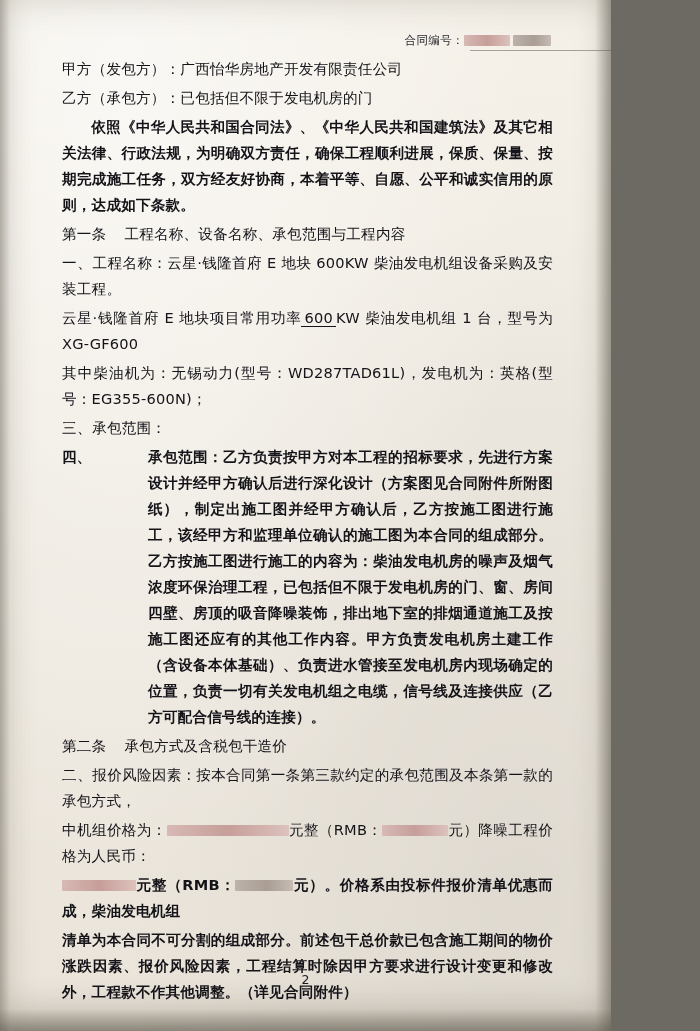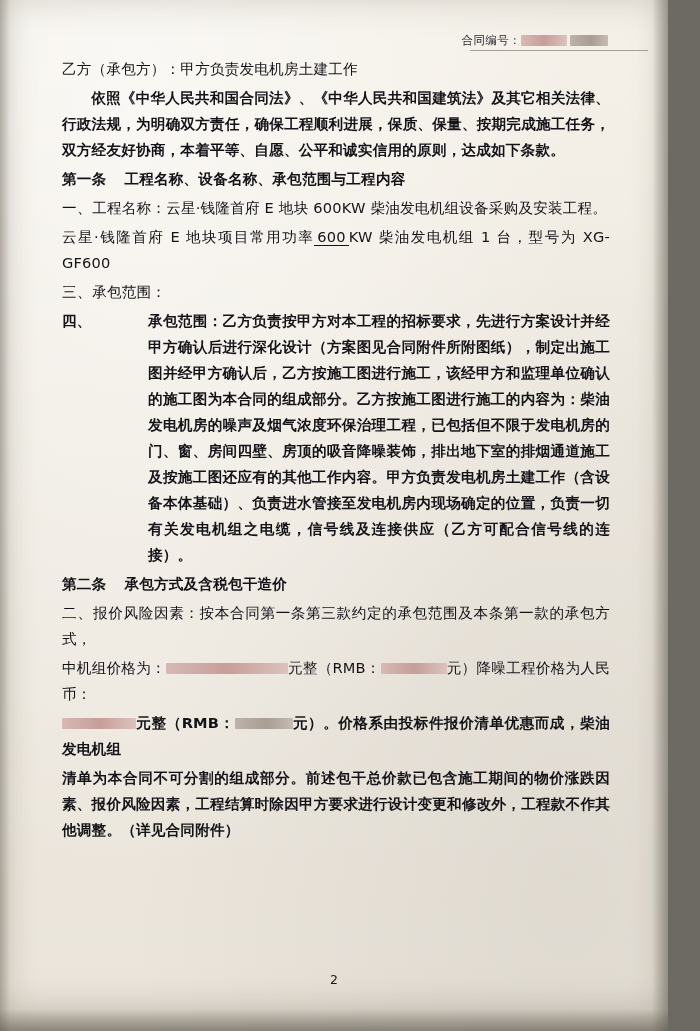--- a/index.html
+++ b/index.html
@@ -9,21 +9,21 @@
   }
   body {
     width: 700px;
     height: 1031px;
     overflow: hidden;
     font-family: "DejaVu Sans", "Liberation Sans", sans-serif;
   }
 
   #page {
     position: relative;
-    width: 668px;
+    width: 611px;
     height: 1031px;
     background: #f1ece3;
     background-image:
       radial-gradient(ellipse at 20% 10%, rgba(255,255,255,0.55), rgba(255,255,255,0) 60%),
       radial-gradient(ellipse at 85% 85%, rgba(0,0,0,0.05), rgba(0,0,0,0) 55%),
       linear-gradient(180deg, #f5f1e9 0%, #efeae1 40%, #eae4da 100%);
     box-sizing: border-box;
     overflow: hidden;
   }
 
@@ -118,21 +118,21 @@
   .party {
     font-size: 15.4px;
     line-height: 30px;
     margin-bottom: 1px;
     letter-spacing: 0.6px;
   }
   .indent {
     text-indent: 2em;
   }
   .heading {
-    font-weight: bold;
+    font-weight: normal;
     font-size: 15px;
     line-height: 30px;
     margin: 5px 0 2px 0;
     letter-spacing: 0.5px;
   }
   .heading .sp {
     display: inline-block;
     width: 18px;
   }
   .sub {
@@ -179,37 +179,39 @@
 
   <div class="content">
 
     <div class="contract-no-row">
       <span class="contract-no-label">合同编号：</span>
       <span class="redact pink" style="width:46px;"></span>
       <span class="redact gray" style="width:38px;margin-left:3px;"></span>
     </div>
     <div class="hr-line"></div>
 
-    <p class="line party">乙方（承包方）：甲方负责发电机房土建工作</p>
+    <p class="line party">甲方（发包方）：广西怡华房地产开发有限责任公司</p>
+    <p class="line party">乙方（承包方）：已包括但不限于发电机房的门</p>
 
     <p class="line indent block-just">依照《中华人民共和国合同法》、《中华人民共和国建筑法》及其它相关法律、行政法规，为明确双方责任，确保工程顺利进展，保质、保量、按期完成施工任务，双方经友好协商，本着平等、自愿、公平和诚实信用的原则，达成如下条款。</p>
 
     <p class="line heading">
       <span>第一条</span><span class="sp"></span><span>工程名称、设备名称、承包范围与工程内容</span>
     </p>
 
     <p class="line sub">
       <span class="num">一、</span><span>工程名称：云星·钱隆首府 E 地块 600KW 柴油发电机组设备采购及安装工程。</span>
     </p>
 
 
     <p class="line sub">
       <span>云星·钱隆首府 E 地块项目常用功率</span><span class="underline-num">600</span><span>KW 柴油发电机组 1 台，型号为 XG-GF600</span>
     </p>
 
+    <p class="line sub">其中柴油机为：无锡动力(型号：WD287TAD61L)，发电机为：英格(型号：EG355-600N)；</p>
 
     <p class="line sub">
       <span class="num">三、</span><span>承包范围：</span>
     </p>
 
     <p class="line sub hang block-just">
       <span class="num-abs">四、</span><span>承包范围：乙方负责按甲方对本工程的招标要求，先进行方案设计并经甲方确认后进行深化设计（方案图见合同附件所附图纸），制定出施工图并经甲方确认后，乙方按施工图进行施工，该经甲方和监理单位确认的施工图为本合同的组成部分。乙方按施工图进行施工的内容为：柴油发电机房的噪声及烟气浓度环保治理工程，已包括但不限于发电机房的门、窗、房间四壁、房顶的吸音降噪装饰，排出地下室的排烟通道施工及按施工图还应有的其他工作内容。甲方负责发电机房土建工作（含设备本体基础）、负责进水管接至发电机房内现场确定的位置，负责一切有关发电机组之电缆，信号线及连接供应（乙方可配合信号线的连接）。</span>
     </p>
 
     <p class="line heading">

